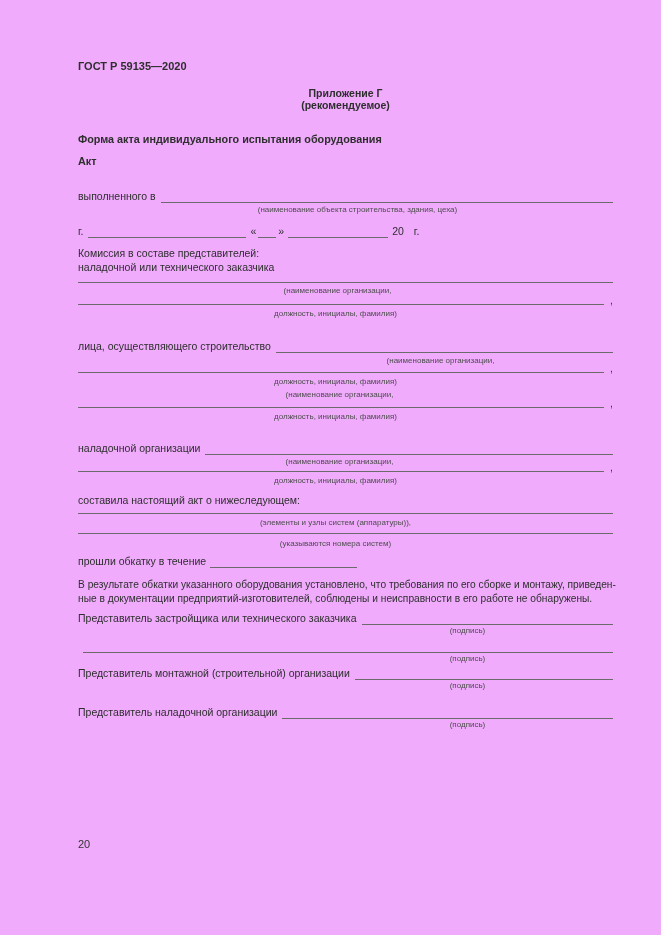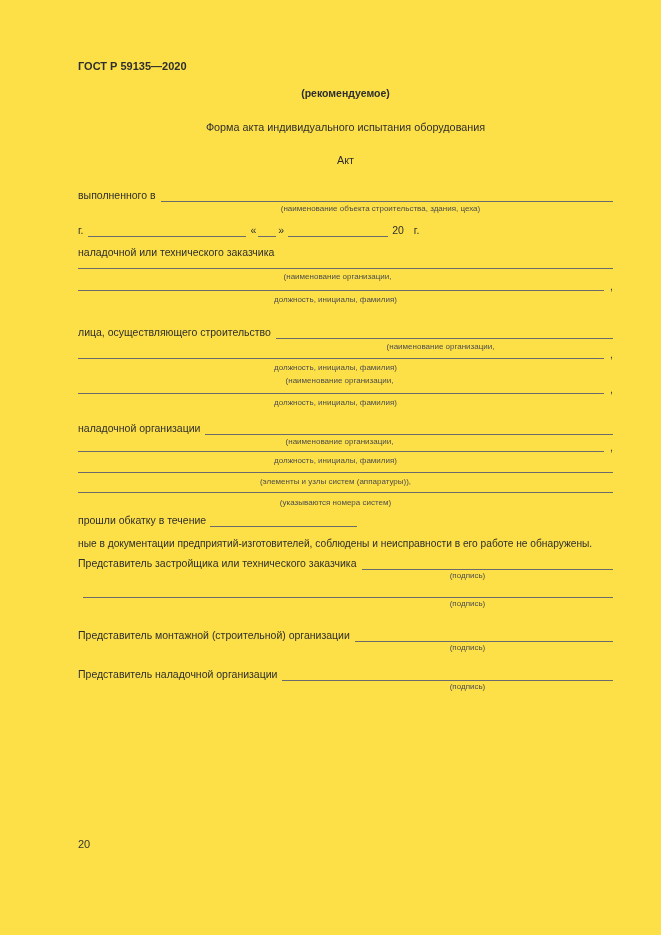--- a/index.html
+++ b/index.html
@@ -1,24 +1,24 @@
 <!DOCTYPE html>
 <html><head>
 <meta charset="utf-8">
 <style>
   html, body { margin:0; padding:0; background:#fbfafa; }
   * { box-sizing:border-box; margin:0; padding:0; }
   .sheet {
-    position:relative; width:661px; height:935px; background:#fde047;
+    position:relative; width:661px; height:935px; background:#f0abfc;
     font-family:"Liberation Sans", sans-serif; color:#2e2e2e; overflow:hidden;
   }
   .inner { position:absolute; left:78px; top:0; width:535px; padding-top:60px; font-size:10.5px; }
   .doc-code { font-weight:bold; font-size:11px; line-height:13px; }
   .center-b { text-align:center; font-weight:bold; line-height:12px; }
-  .title-b { text-align:center; font-weight:normal; line-height:13px; font-size:10.8px; }
+  .title-b { font-weight:bold; line-height:13px; font-size:10.8px; }
   .row { display:flex; align-items:flex-end; height:13px; line-height:13px; }
   .lbl { white-space:nowrap; }
   .fill { border-bottom:1px solid #6b6b6b; align-self:stretch; }
   .grow { flex:1 1 auto; margin-left:5px; min-width:0; }
   .fseg { border-bottom:1px solid #6b6b6b; align-self:stretch; }
   .blank { border-bottom:1px solid #6b6b6b; }
   .comma-row { display:flex; align-items:flex-end; }
   .comma-row .cline { flex:1 1 auto; border-bottom:1px solid #6b6b6b; }
   .comma-row .comma { width:9px; text-align:right; line-height:9px; font-size:10.5px; color:#3a3a3a; }
   .cap { position:relative; font-size:8px; line-height:10px; height:10px; color:#4d4d4d; text-align:center; white-space:nowrap; }
@@ -29,45 +29,47 @@
 </style>
 </head>
 <body>
 
 <div class="sheet">
   <div class="inner">
 
     <div class="doc-code">ГОСТ Р 59135—2020</div>
 
     <div class="center-b" style="margin-top:14px">
+      <div>Приложение Г</div>
       <div>(рекомендуемое)</div>
     </div>
 
     <div class="title-b" style="margin-top:22px">Форма акта индивидуального испытания оборудования</div>
 
-    <div class="title-b" style="margin-top:20px">Акт</div>
+    <div class="title-b" style="margin-top:9px">Акт</div>
 
     <div class="row" style="margin-top:22px">
       <span class="lbl">выполненного в</span>
       <span class="fill grow"></span>
     </div>
-    <div class="cap" style="margin-top:2px;left:35px">(наименование объекта строительства, здания, цеха)</div>
+    <div class="cap" style="margin-top:2px;left:12px">(наименование объекта строительства, здания, цеха)</div>
 
     <div class="row" style="margin-top:10px">
       <span class="lbl">г.</span>
       <span class="fseg" style="width:158px;margin-left:5px"></span>
       <span class="lbl" style="margin-left:4px">«</span>
       <span class="fseg" style="width:18px;margin-left:2px"></span>
       <span class="lbl" style="margin-left:2px">»</span>
       <span class="fseg" style="width:100px;margin-left:4px"></span>
       <span class="lbl" style="margin-left:4px">20</span>
       <span class="lbl" style="margin-left:10px">г.</span>
     </div>
 
     <div class="two-lines" style="margin-top:9px">
+      <div>Комиссия в составе представителей:</div>
       <div>наладочной или технического заказчика</div>
     </div>
 
     <div class="blank" style="margin-top:1px;height:8px"></div>
     <div class="cap" style="margin-top:3px;left:-8px">(наименование организации,</div>
     <div class="comma-row" style="margin-top:0;height:9px">
       <span class="cline"></span>
       <span class="comma">,</span>
     </div>
     <div class="cap" style="margin-top:4px;left:-10px">должность, инициалы, фамилия)</div>
@@ -83,57 +85,59 @@
     </div>
     <div class="cap" style="margin-top:4px;left:-10px">должность, инициалы, фамилия)</div>
 
     <div class="cap" style="margin-top:3px;left:-6px">(наименование организации,</div>
     <div class="comma-row" style="margin-top:0;height:8px">
       <span class="cline"></span>
       <span class="comma">,</span>
     </div>
     <div class="cap" style="margin-top:4px;left:-10px">должность, инициалы, фамилия)</div>
 
-    <div class="row" style="margin-top:14px">
+    <div class="row" style="margin-top:20px">
       <span class="lbl">наладочной организации</span>
       <span class="fill grow"></span>
     </div>
     <div class="cap" style="margin-top:2px;left:-6px">(наименование организации,</div>
     <div class="comma-row" style="margin-top:0;height:5px">
       <span class="cline"></span>
       <span class="comma">,</span>
     </div>
     <div class="cap" style="margin-top:4px;left:-10px">должность, инициалы, фамилия)</div>
 
+    <div style="margin-top:8px;line-height:13px">составила настоящий акт о нижеследующем:</div>
     <div class="blank" style="margin-top:0;height:7px"></div>
     <div class="cap" style="margin-top:4px;left:-10px">(элементы и узлы систем (аппаратуры)),</div>
     <div class="blank" style="margin-top:0;height:6px"></div>
     <div class="cap" style="margin-top:5px;left:-10px">(указываются номера систем)</div>
 
     <div class="row" style="margin-top:6px">
       <span class="lbl">прошли обкатку в течение</span>
       <span class="fseg" style="width:147px;margin-left:4px"></span>
     </div>
 
     <div class="para" style="margin-top:10px">
+      <div class="pline">В результате обкатки указанного оборудования установлено, что требования по его сборке и монтажу, приведен-</div>
       <div class="pline">ные в документации предприятий-изготовителей, соблюдены и неисправности в его работе не обнаружены.</div>
     </div>
 
     <div class="row" style="margin-top:8px;height:12px">
       <span class="lbl">Представитель застройщика или технического заказчика</span>
       <span class="fill grow"></span>
     </div>
     <div class="cap" style="margin-top:1px;left:122px">(подпись)</div>
 
     <div class="row" style="margin-top:5px;height:12px">
       <span class="fill grow"></span>
     </div>
     <div class="cap" style="margin-top:1px;left:122px">(подпись)</div>
 
-    <div class="row" style="margin-top:21px;height:12px">
+    <div class="row" style="margin-top:4px;height:12px">
       <span class="lbl">Представитель монтажной (строительной) организации</span>
       <span class="fill grow"></span>
     </div>
     <div class="cap" style="margin-top:1px;left:122px">(подпись)</div>
 
     <div class="row" style="margin-top:16px;height:12px">
       <span class="lbl">Представитель наладочной организации</span>
       <span class="fill grow"></span>
     </div>
     <div class="cap" style="margin-top:1px;left:122px">(подпись)</div>

